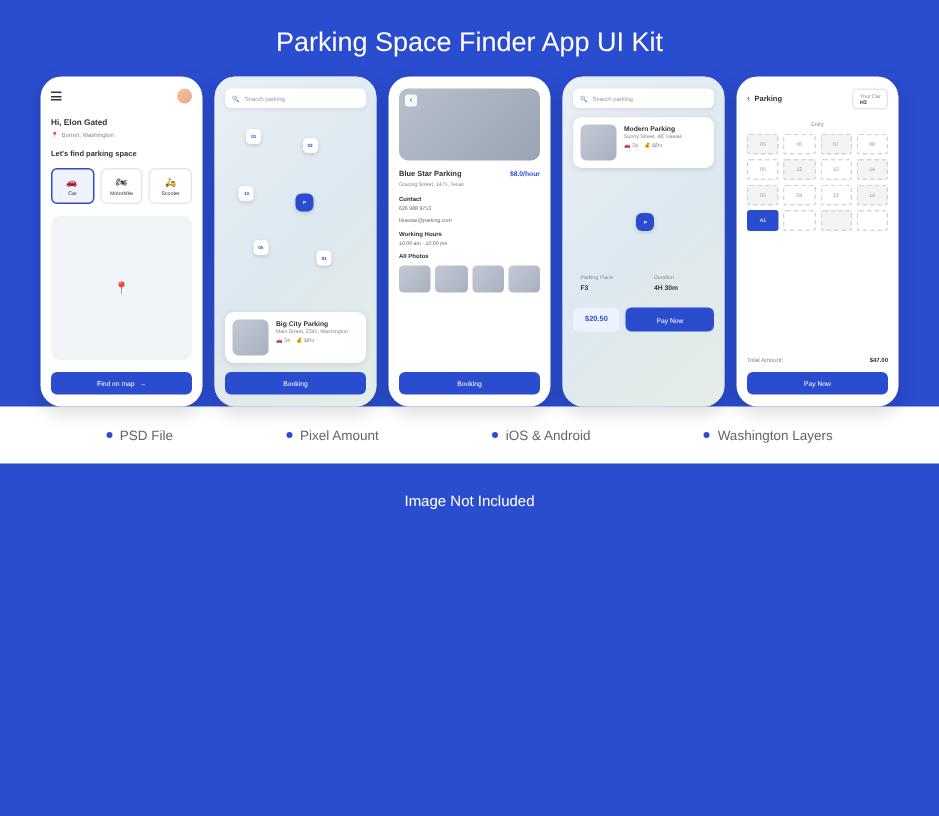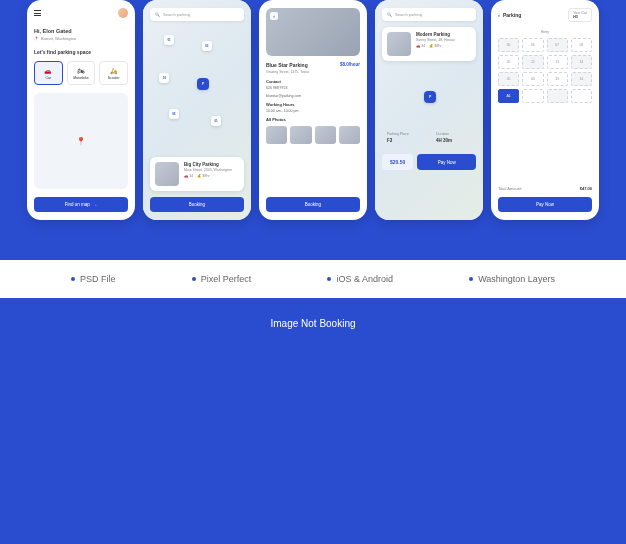--- a/index.html
+++ b/index.html
@@ -72,30 +72,31 @@
 .s5-grid { display: flex; flex-direction: column; gap: 3px; flex: 1; }
 .s5-row { display: flex; gap: 3px; }
 .s5-spot { flex: 1; height: 14px; border: 1px dashed #d1d5db; border-radius: 2px; display: flex; align-items: center; justify-content: center; font-size: 3.5px; color: #999; }
 .s5-spot.selected { background: #2a4dd0; border: 1px solid #2a4dd0; color: #fff; }
 .s5-spot.hascar { background: #f3f4f6; }
 .s5-total-row { display: flex; justify-content: space-between; font-size: 4px; margin: 6px 0; }
 .s5-total-label { color: #888; }
 .s5-total-val { font-weight: 600; }
 
 
-.strip { background: #fff; margin-top: 40px; padding: 14px 0; }
+.strip { background: #fff; padding: 14px 0; }
 .strip-items { display: flex; justify-content: space-around; max-width: 560px; margin: 0 auto; }
 .strip-item { display: flex; align-items: center; gap: 5px; font-size: 9px; color: #666; }
 .strip-dot { width: 4px; height: 4px; background: #2a4dd0; border-radius: 50%; }
 .footnote { text-align: center; color: #fff; font-size: 10px; margin-top: 20px; }
 </style>
 </head>
 <body>
 
 <div class="container">
+  <div class="title">Parking Space Finder App UI Kit</div>
 
   <div class="phones">
 
     <div class="phone">
       <div class="phone-inner">
         <div class="s1-top">
           <div class="menu-lines">
               <span></span>
               <span></span>
               <span></span>
@@ -277,27 +278,27 @@
   </div>
 
   <div class="strip">
     <div class="strip-items">
       <div class="strip-item">
           <span class="strip-dot"></span>
           <span>PSD File</span>
         </div>
       <div class="strip-item">
           <span class="strip-dot"></span>
-          <span>Pixel Perfect</span>
+          <span>Pixel Amount</span>
         </div>
       <div class="strip-item">
           <span class="strip-dot"></span>
           <span>iOS &amp; Android</span>
         </div>
       <div class="strip-item">
           <span class="strip-dot"></span>
           <span>Washington Layers</span>
         </div>
     </div>
   </div>
 
-  <div class="footnote">Image Not Booking</div>
+  <div class="footnote">Image Not Included</div>
 </div>
 
 </body></html>

